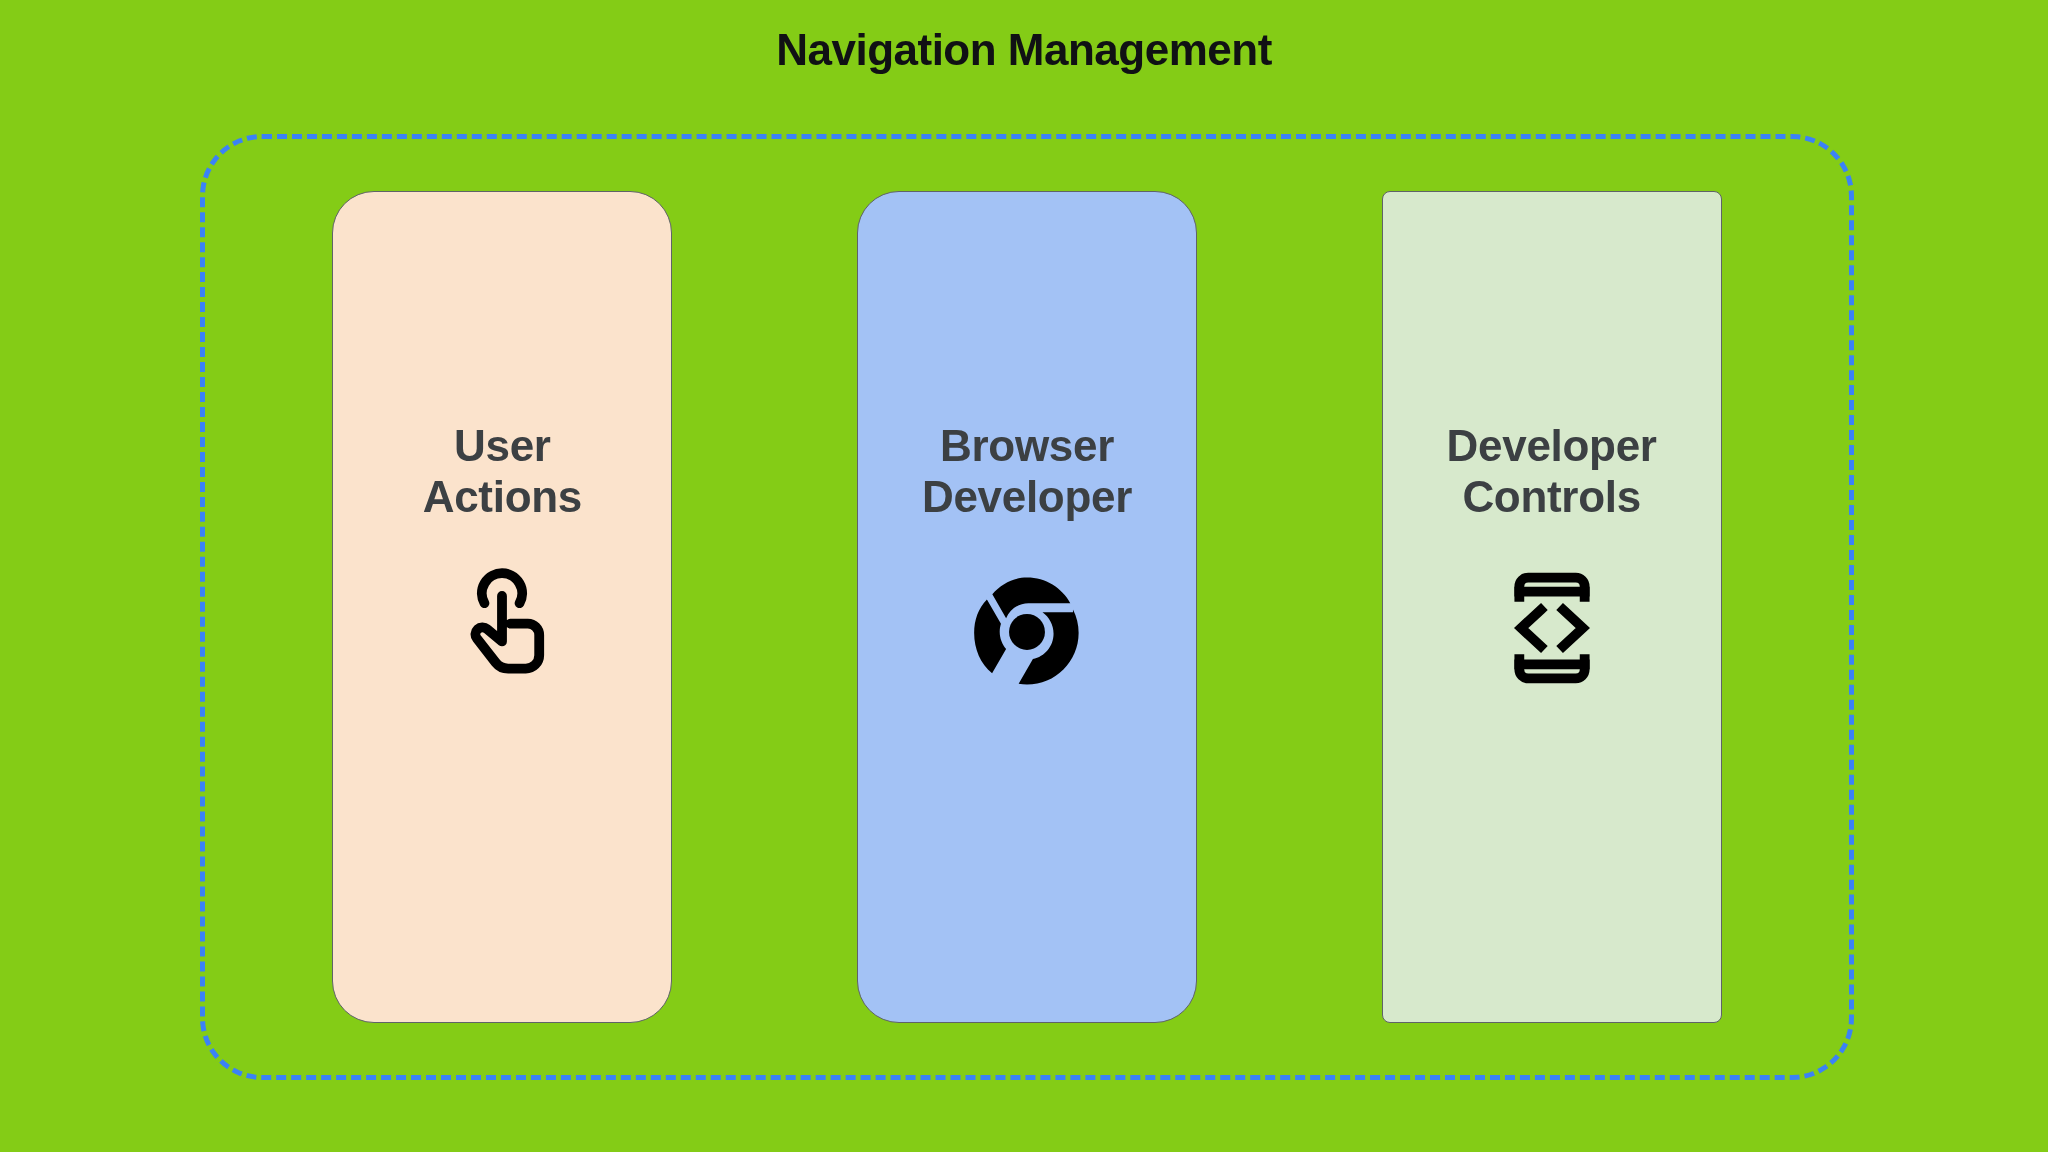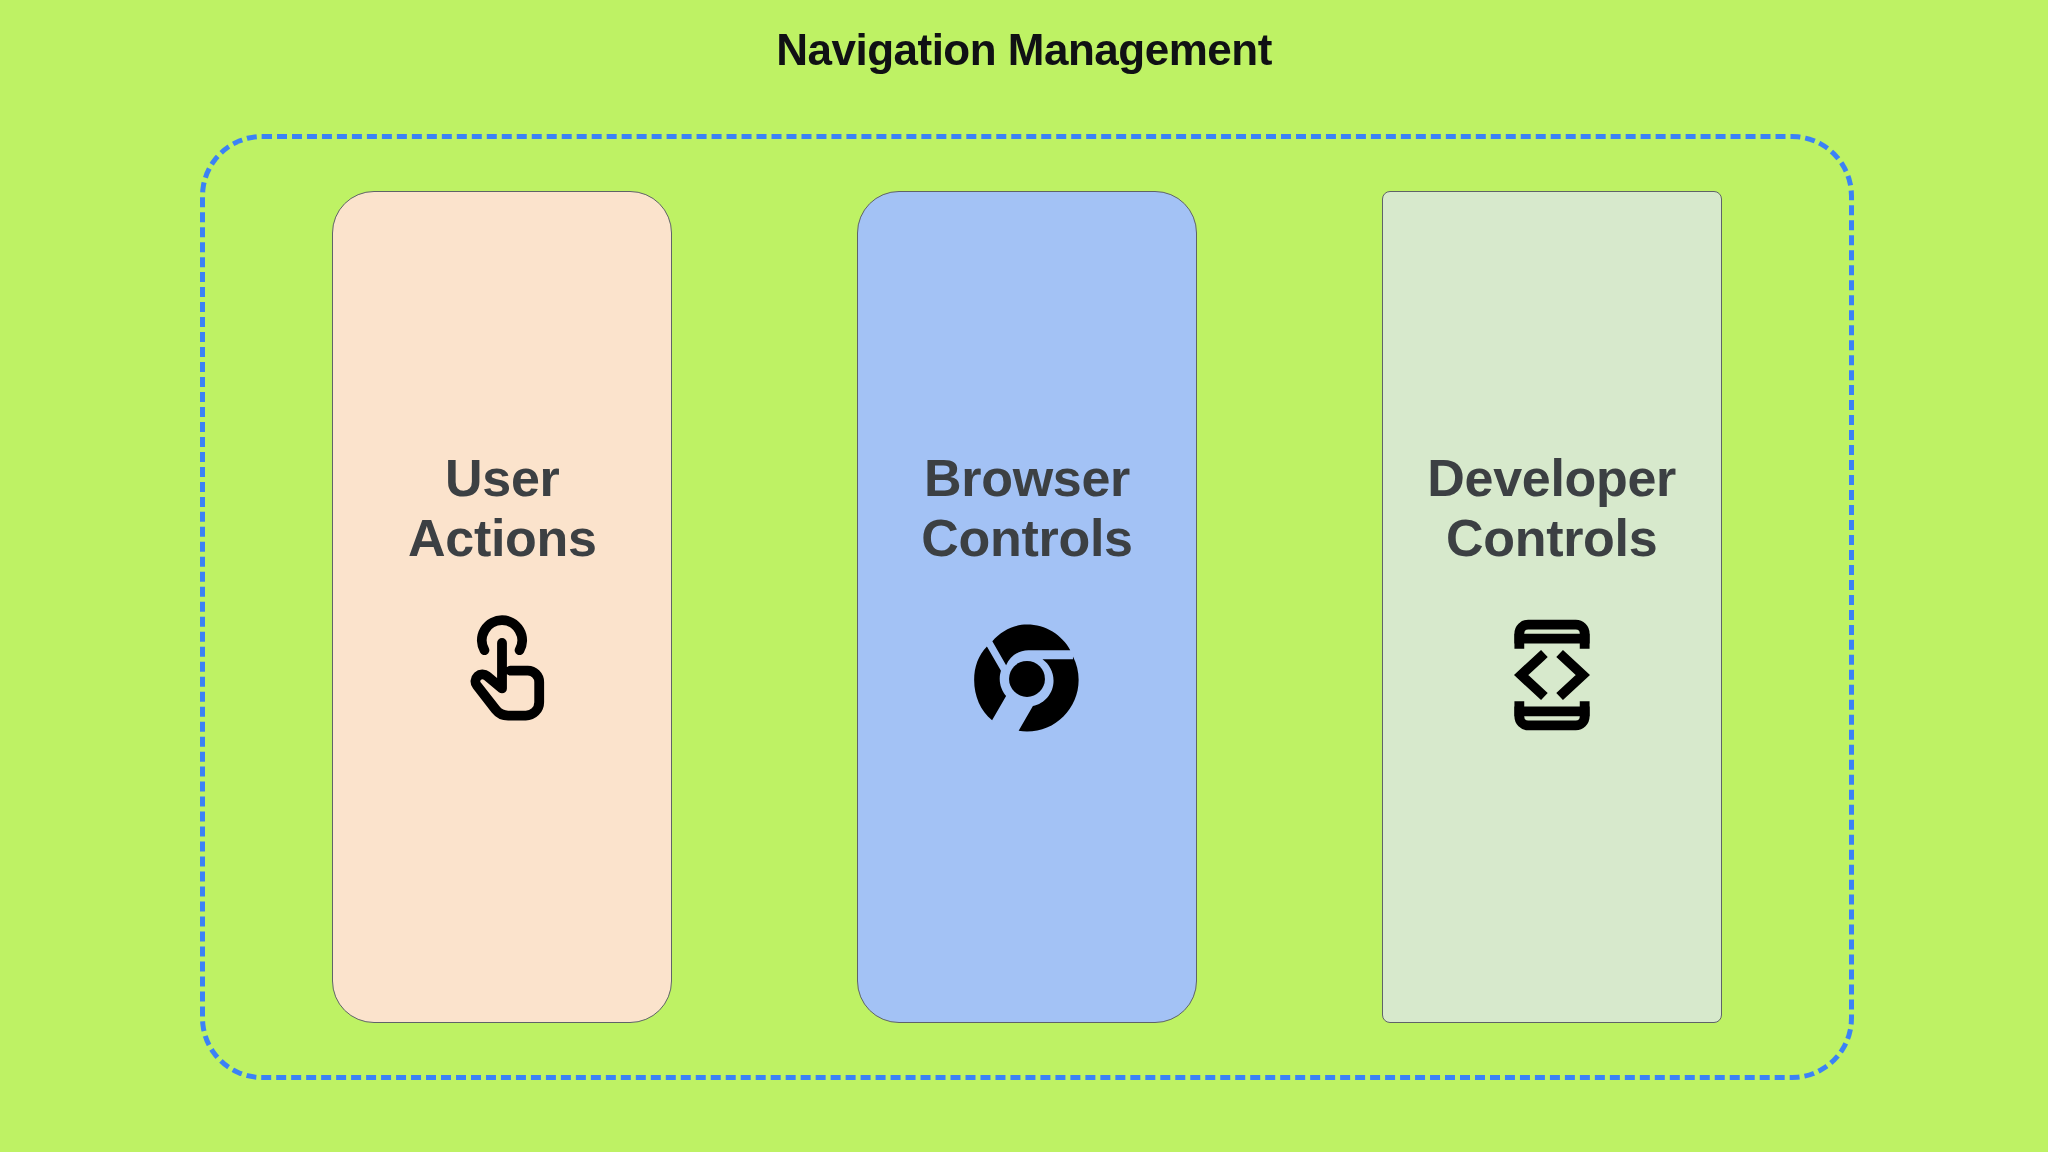--- a/index.html
+++ b/index.html
@@ -3,21 +3,21 @@
 <meta charset="utf-8">
 <title>Navigation Management</title>
 <style>
   * { margin:0; padding:0; box-sizing:border-box; }
   html, body {
     width:2048px; height:1152px;
     background:#ffffff;
     font-family:"Liberation Sans", sans-serif;
     overflow:hidden;
   }
-  #canvas { position:relative; width:2048px; height:1152px; background:#bef264; }
+  #canvas { position:relative; width:2048px; height:1152px; background:#84cc16; }
 
   .page-title {
     position:absolute;
     left:0; right:0; top:24px;
     text-align:center;
     font-size:44px;
     font-weight:bold;
     letter-spacing:-0.5px;
     color:#101114;
     line-height:1.2;
@@ -53,30 +53,29 @@
     align-items:center;
     justify-content:flex-start;
     padding-top:228px;
     position:relative;
   }
   .card-orange { background:#FBE3CC; }
   .card-blue   { background:#A3C2F5; }
   .card-green  { background:#D7E9CC;border-radius:8px; }
 
   .card-label {
-    font-size:52px;
+    font-size:44px;
     font-weight:bold;
     color:#3c4043;
     text-align:center;
     line-height:1.16;
     letter-spacing:-0.3px;
     width:100%;
     padding:0 20px;
     white-space:pre-line;
-    margin-top:28px;
   }
 
   .card-icon {
     margin-top:44px;
     width:124px;
     height:124px;
     display:flex;
     align-items:center;
     justify-content:center;
   }
@@ -104,21 +103,21 @@
           <path d="M12 5.8 V14.6 L9.1 12.2 a1.35 1.35 0 0 0-1.95 1.85
                    l3.6 4.6 a3.1 3.1 0 0 0 2.45 1.2 h3.4
                    a2.6 2.6 0 0 0 2.6-2.6 v-3.9
                    a2.2 2.2 0 0 0-2.2-2.2 H13.6" fill="none"></path>
         </svg>
       </div>
     </div>
 
     <div class="card card-blue">
       <div class="card-label">Browser
-Controls</div>
+Developer</div>
       <div class="card-icon">
         <svg width="118" height="118" viewBox="0 0 48 48" fill="#000000">
 
           <path d="M24 3.5c7.6 0 14.2 4.2 17.6 10.4H24.6
                    c-4.1 0-7.6 2.5-9.1 6.1L9.9 10.3
                    C13.6 6.1 18.5 3.5 24 3.5z"></path>
           <path d="M7.7 12.4l5.7 9.9c-.3 1-.5 2.1-.5 3.2
                    0 2.7 1 5.1 2.6 7l-5.7 9.9
                    C5.1 38.5 2.5 32.6 2.5 26c0-5.2 1.6-9.9 5.2-13.6z"></path>
           <path d="M42.7 16.5c1.5 2.9 2.3 6.1 2.3 9.5

